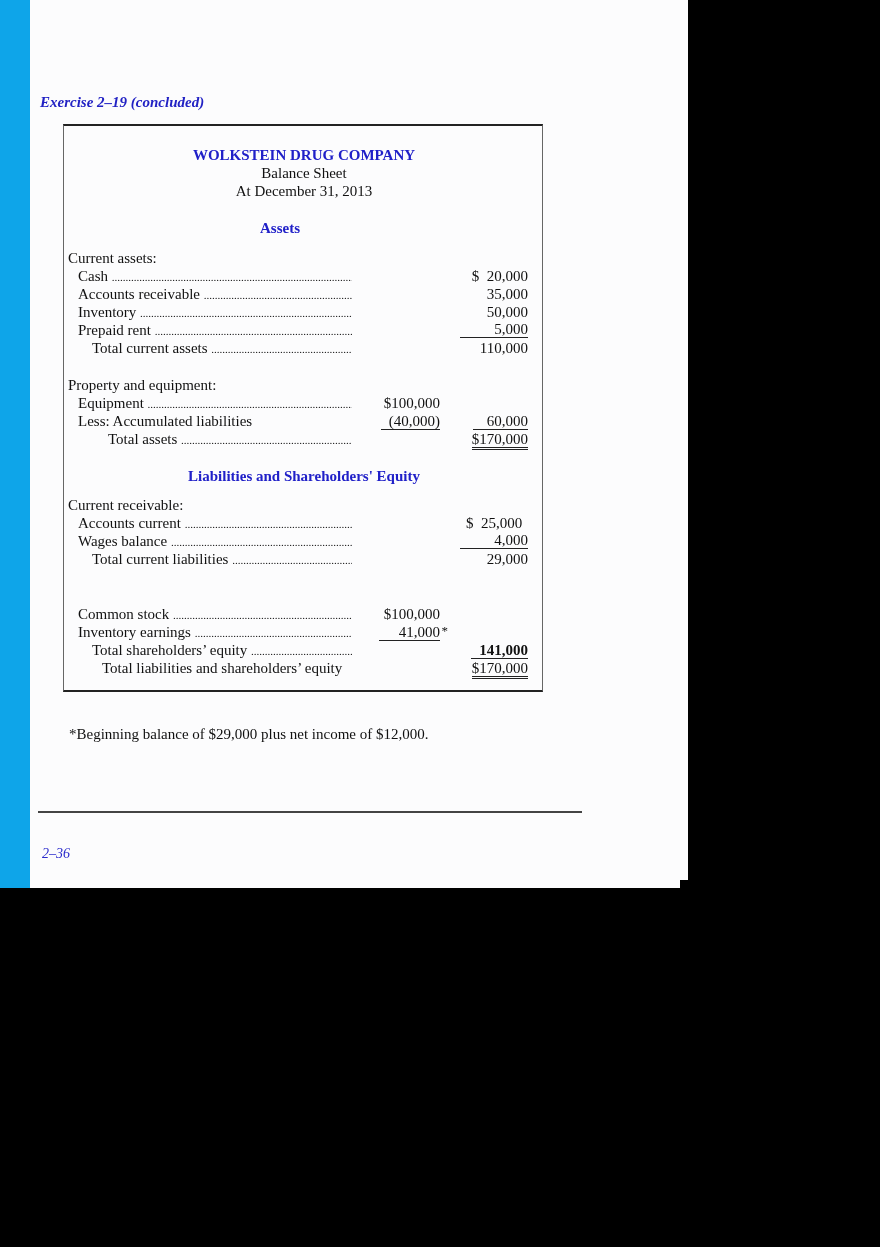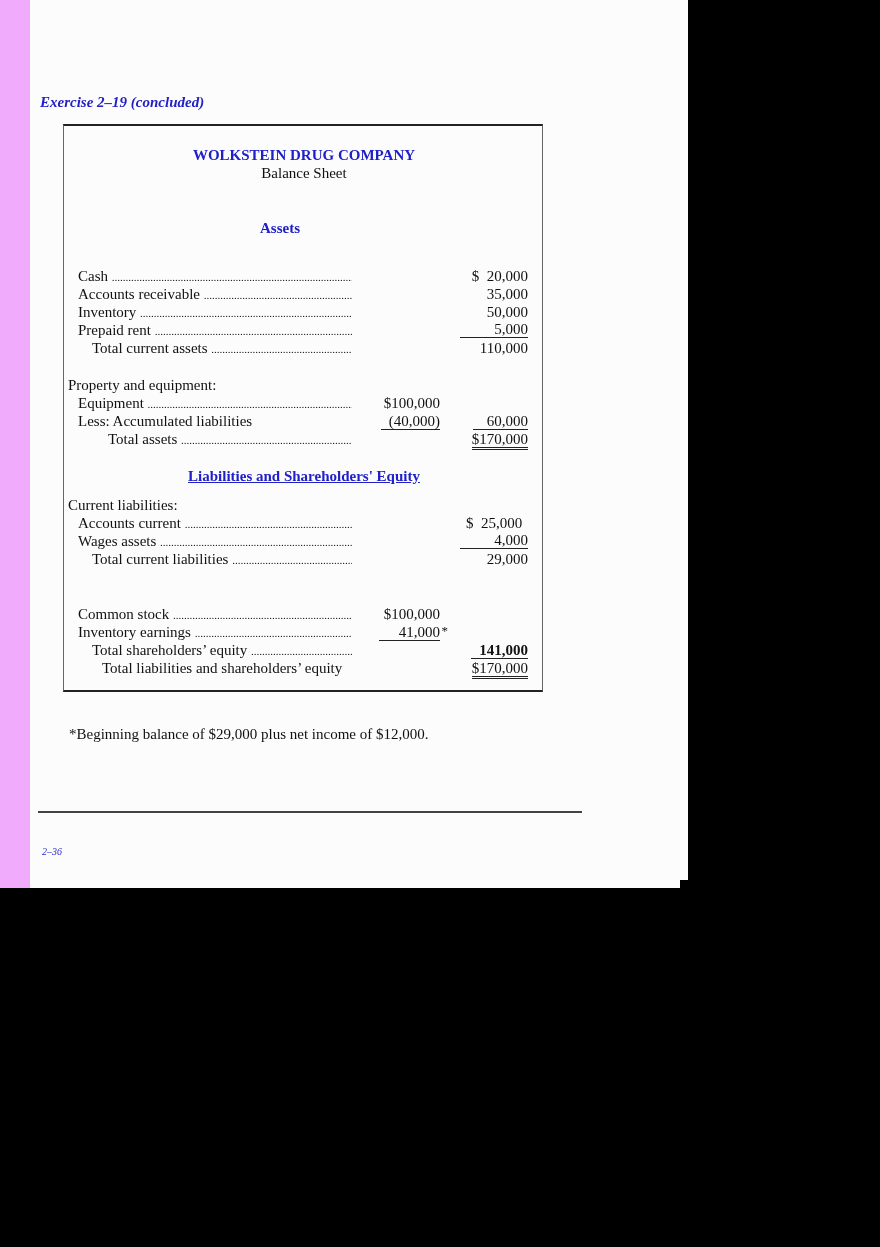--- a/index.html
+++ b/index.html
@@ -4,21 +4,21 @@
   <style>
     html, body { margin:0; padding:0; }
     body {
       width:880px; height:1247px; background:#000;
       position:relative; overflow:hidden;
       font-family:"Liberation Serif", "DejaVu Serif", serif;
       color:#111;
     }
     .page {
       position:absolute; left:0; top:0; width:688px; height:888px;
-      background:#f0abfc;
+      background:#0ea5e9;
     }
     .page .notch {
       position:absolute; right:0; bottom:0; width:8px; height:8px; background:#000;
     }
     .page .tint {
       position:absolute; left:30px; top:0; right:0; bottom:0; background:#fcfcfd;
     }
     .exercise-title {
       position:absolute; left:40px; top:94px;
       font-size:15px; font-weight:bold; font-style:italic; color:#2222c4;
@@ -49,41 +49,45 @@
     .row .col2 {
       position:absolute; left:396px; width:68px; text-align:right; white-space:nowrap;
     }
     .ul { border-bottom:1px solid #222; line-height:16px; }
     .dul { border-bottom:3px double #222; line-height:16px; }
     .ast { font-size:13px; position:absolute; right:-8px; top:-1px; }
     .footnote {
       position:absolute; left:69px; top:726px; font-size:15px;
     }
     .page-num {
-      position:absolute; left:42px; top:846px; font-size:10px;
+      position:absolute; left:42px; top:846px; font-size:14px;
       font-style:italic; color:#2a2acc;
     }
     .rule {
       position:absolute; left:38px; top:811px; width:544px; height:2px; background:#444;
     }
   </style>
 </head>
 <body>
 
 <div class="page">
   <div class="tint"></div>
   <div class="notch"></div>
 
   <div class="exercise-title">Exercise 2–19 (concluded)</div>
 
   <div class="box">
     <div class="hdr blue" style="top:20px;">WOLKSTEIN DRUG COMPANY</div>
     <div class="hdr" style="top:38px;">Balance Sheet</div>
+    <div class="hdr" style="top:56px;">At December 31, 2013</div>
     <div class="hdr blue" style="top:93px; width:432px;">Assets</div>
 
+    <div class="row" style="top:123px;">
+      <span class="label">Current assets:</span>
+    </div>
     <div class="row" style="top:141px;">
       <span class="label ind1" style="width:274px; overflow:hidden;"><span>Cash</span> <span style="font-size:11px;">............................................................................................................</span></span>
       <span class="col2" style="white-space:pre;">$  20,000</span>
     </div>
     <div class="row" style="top:159px;">
       <span class="label ind1" style="width:274px; overflow:hidden;"><span>Accounts receivable</span> <span style="font-size:11px;">............................................................................................................</span></span>
       <span class="col2">35,000</span>
     </div>
     <div class="row" style="top:177px;">
       <span class="label ind1" style="width:274px; overflow:hidden;"><span>Inventory</span> <span style="font-size:11px;">............................................................................................................</span></span>
@@ -108,31 +112,31 @@
     <div class="row" style="top:286px;">
       <span class="label ind1">Less: Accumulated liabilities</span>
       <span class="col1"><span class="ul" style="padding-left:8px; display:inline-block;">(40,000)</span></span>
       <span class="col2"><span class="ul" style="padding-left:14px; display:inline-block;">60,000</span></span>
     </div>
     <div class="row" style="top:304px;">
       <span class="label ind3" style="width:244px; overflow:hidden;"><span>Total assets</span> <span style="font-size:11px;">............................................................................................................</span></span>
       <span class="col2"><span class="dul" style="display:inline-block;">$170,000</span></span>
     </div>
 
-    <div class="hdr blue" style="top:341px;text-decoration:underline;">Liabilities and Shareholders' Equity</div>
+    <div class="hdr blue" style="top:341px;">Liabilities and Shareholders' Equity</div>
 
     <div class="row" style="top:370px;">
-      <span class="label">Current liabilities:</span>
+      <span class="label">Current receivable:</span>
     </div>
     <div class="row" style="top:388px;">
       <span class="label ind1" style="width:274px; overflow:hidden;"><span>Accounts current</span> <span style="font-size:11px;">............................................................................................................</span></span>
       <span class="col2" style="white-space:pre;text-align:center;">$  25,000</span>
     </div>
     <div class="row" style="top:406px;">
-      <span class="label ind1" style="width:274px; overflow:hidden;"><span>Wages assets</span> <span style="font-size:11px;">............................................................................................................</span></span>
+      <span class="label ind1" style="width:274px; overflow:hidden;"><span>Wages balance</span> <span style="font-size:11px;">............................................................................................................</span></span>
       <span class="col2 ul">4,000</span>
     </div>
     <div class="row" style="top:424px;">
       <span class="label ind2" style="width:260px; overflow:hidden;"><span>Total current liabilities</span> <span style="font-size:11px;">............................................................................................................</span></span>
       <span class="col2">29,000</span>
     </div>
 
     <div class="row" style="top:479px;">
       <span class="label ind1" style="width:274px; overflow:hidden;"><span>Common stock</span> <span style="font-size:11px;">............................................................................................................</span></span>
       <span class="col1">$100,000</span>

